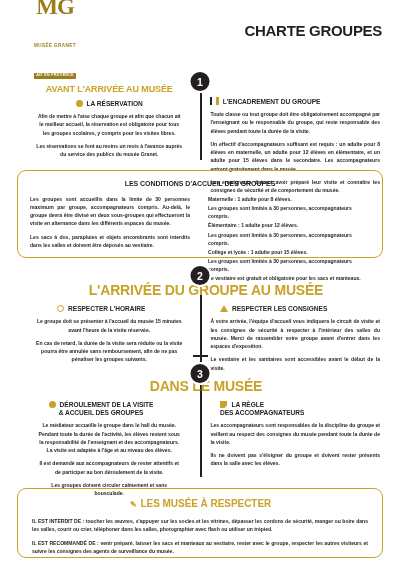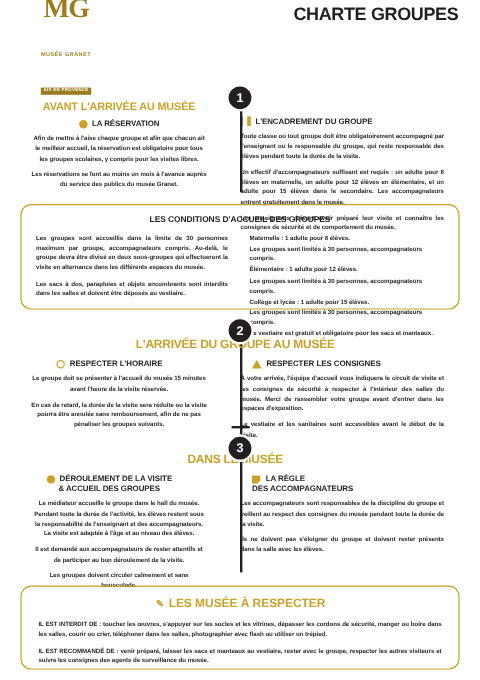--- a/index.html
+++ b/index.html
@@ -33,21 +33,21 @@
   }
   .logo-name{
     font-size:4.6px;font-weight:bold;color:#9c7d1c;
     letter-spacing:.4px;margin-top:2.5px;
   }
   .logo-city{
     font-size:3.6px;font-weight:bold;color:#ffffff;background:#9c7d1c;
     letter-spacing:.3px;padding:1px 2px;margin-top:1.5px;
   }
   .title-wrap{
-    margin:4px 18px 0 0;text-align:center;
+    margin:22px 18px 0 0;text-align:center;
   }
   .title-line{
     font-weight:bold;font-size:15px;letter-spacing:-.3px;
     color:#231f20;line-height:1.25;
   }
 
   
   .vrule{
     position:absolute;left:199.5px;width:2.2px;background:#231f20;
   }
@@ -65,21 +65,21 @@
     background:#231f20;border:2px solid #ffffff;
     color:#ffffff;font-weight:bold;font-size:10.5px;
     display:flex;align-items:center;justify-content:center;
     z-index:5;
   }
   .badge.b1{top:70px;}
   .badge.b2{top:264px;}
   .badge.b3{top:362px;}
 
   
-  .sec{position:absolute;left:2px;width:388px;}
+  .sec{position:absolute;left:12px;width:388px;}
   .sec1{top:84px;}
   .cols{display:flex;}
   .col{box-sizing:border-box;}
   .col-l{width:190px;padding:0 14px 0 24px;}
   .col-r{width:210px;padding:0 20px 0 14px;}
 
   .gold-head{
     color:#c9a227;font-weight:bold;font-size:9px;
     letter-spacing:-.1px;margin:0 0 6px 0;text-align:center;
   }
@@ -141,21 +141,21 @@
   .box-p{
     font-size:5.1px;line-height:1.62;font-weight:bold;color:#231f20;
     margin:0 0 5px 0;padding:0 14px;text-align:justify;letter-spacing:-.02px;
   }
   .lead{color:#231f20;}
 
   
   .sec2{top:282px;}
   .sec3{top:378px;}
   .sec-title{
-    text-align:center;color:#c9a227;font-weight:bold;font-size:10px;
+    text-align:center;color:#c9a227;font-weight:bold;font-size:14px;
     margin:0 0 7px 0;letter-spacing:-.2px;
   }
   .two-head{display:flex;}
   .two-head .h{width:200px;box-sizing:border-box;}
   .two-head .h.l{padding-right:16px;}
   .two-head .h.r{padding-left:14px;}
 </style>
 </head>
 <body>
 

